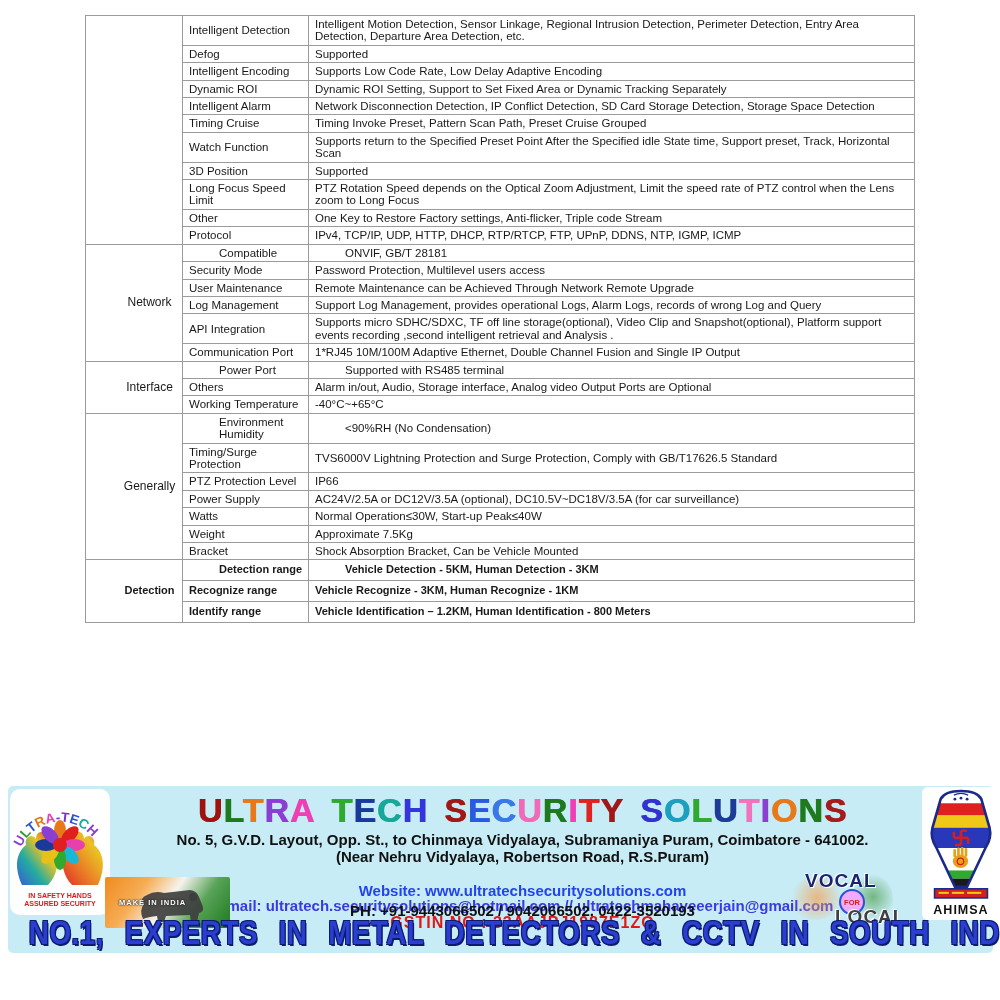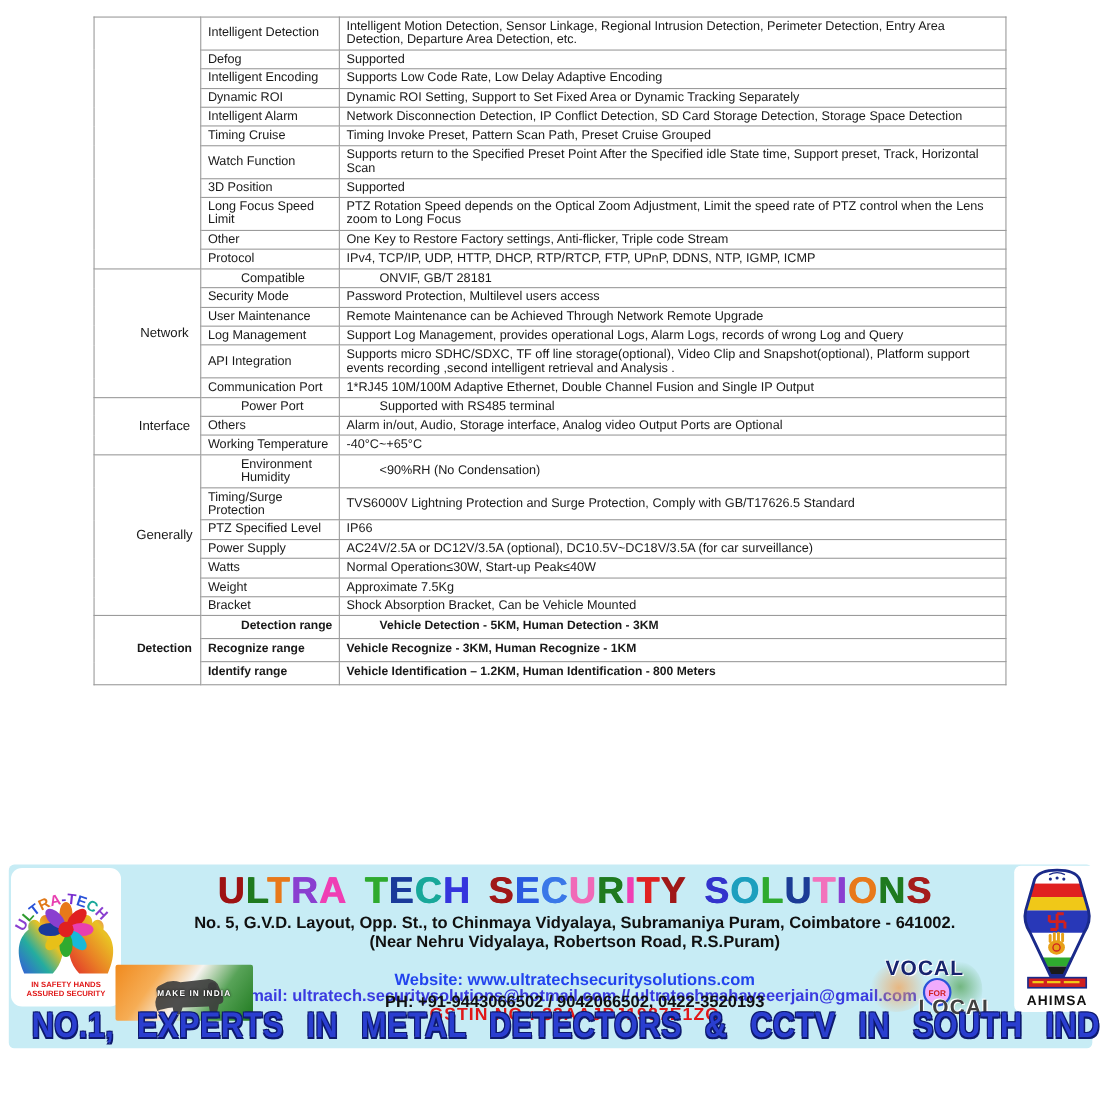--- a/index.html
+++ b/index.html
@@ -50,21 +50,21 @@
   .website{top:96px;font-size:15px;}
   .phone{top:116px;font-size:15px;color:#101010;}
   .gstin{top:128px;font-size:16px;letter-spacing:1px;}
   .mii{
     position:absolute;left:97px;top:91px;width:125px;height:51px;
     background:linear-gradient(125deg,#f08a1e 0%,#f6ad55 28%,#f6f3ee 50%,#58a358 72%,#1f7a1f 100%);
     border-radius:2px;overflow:hidden;
   }
   .mii-label{
     position:absolute;left:14px;top:21px;color:#ffffff;font-size:7.5px;font-weight:bold;
-    letter-spacing:1px;text-shadow:0 0 2px #222,0 0 2px #222;margin-left:24px;
+    letter-spacing:1px;text-shadow:0 0 2px #222,0 0 2px #222;
   }
   .vocal{position:absolute;left:779px;top:84px;width:130px;height:58px;}
   .vocal .blobL{position:absolute;left:4px;top:6px;width:52px;height:44px;border-radius:50% 40% 55% 45%;background:radial-gradient(circle,#f5a050,#f5a05000 75%);opacity:.7;}
   .vocal .blobR{position:absolute;left:66px;top:4px;width:40px;height:46px;border-radius:45% 55% 40% 55%;background:radial-gradient(circle,#4fa04f,#4fa04f00 75%);opacity:.7;}
   .vocal .w1{position:absolute;left:18px;top:0px;font-size:19px;font-weight:bold;color:#17246e;letter-spacing:1px;text-shadow:1px 1px 0 #fff,-1px -1px 0 #fff;}
   .vocal .wheel{
     position:absolute;left:52px;top:19px;width:22px;height:22px;border-radius:50%;
     border:2px solid #2a52d8;background:#f0abfc;display:flex;align-items:center;justify-content:center;
     font-size:7.5px;font-weight:bold;color:#d02020;
   }
@@ -180,21 +180,21 @@
       <tr class="secEdge">
         <td class="group" rowspan="7">Generally</td>
         <td class="key">Environment Humidity</td>
         <td class="val">&lt;90%RH (No Condensation)</td>
       </tr>
       <tr class="">
         <td class="key">Timing/Surge Protection</td>
         <td class="val">TVS6000V Lightning Protection and Surge Protection, Comply with GB/T17626.5 Standard</td>
       </tr>
       <tr class="">
-        <td class="key">PTZ Specified Level</td>
+        <td class="key">PTZ Protection Level</td>
         <td class="val">IP66</td>
       </tr>
       <tr class="">
         <td class="key">Power Supply</td>
         <td class="val">AC24V/2.5A or DC12V/3.5A (optional), DC10.5V~DC18V/3.5A (for car surveillance)</td>
       </tr>
       <tr class="">
         <td class="key">Watts</td>
         <td class="val">Normal Operation≤30W, Start-up Peak≤40W</td>
       </tr>

